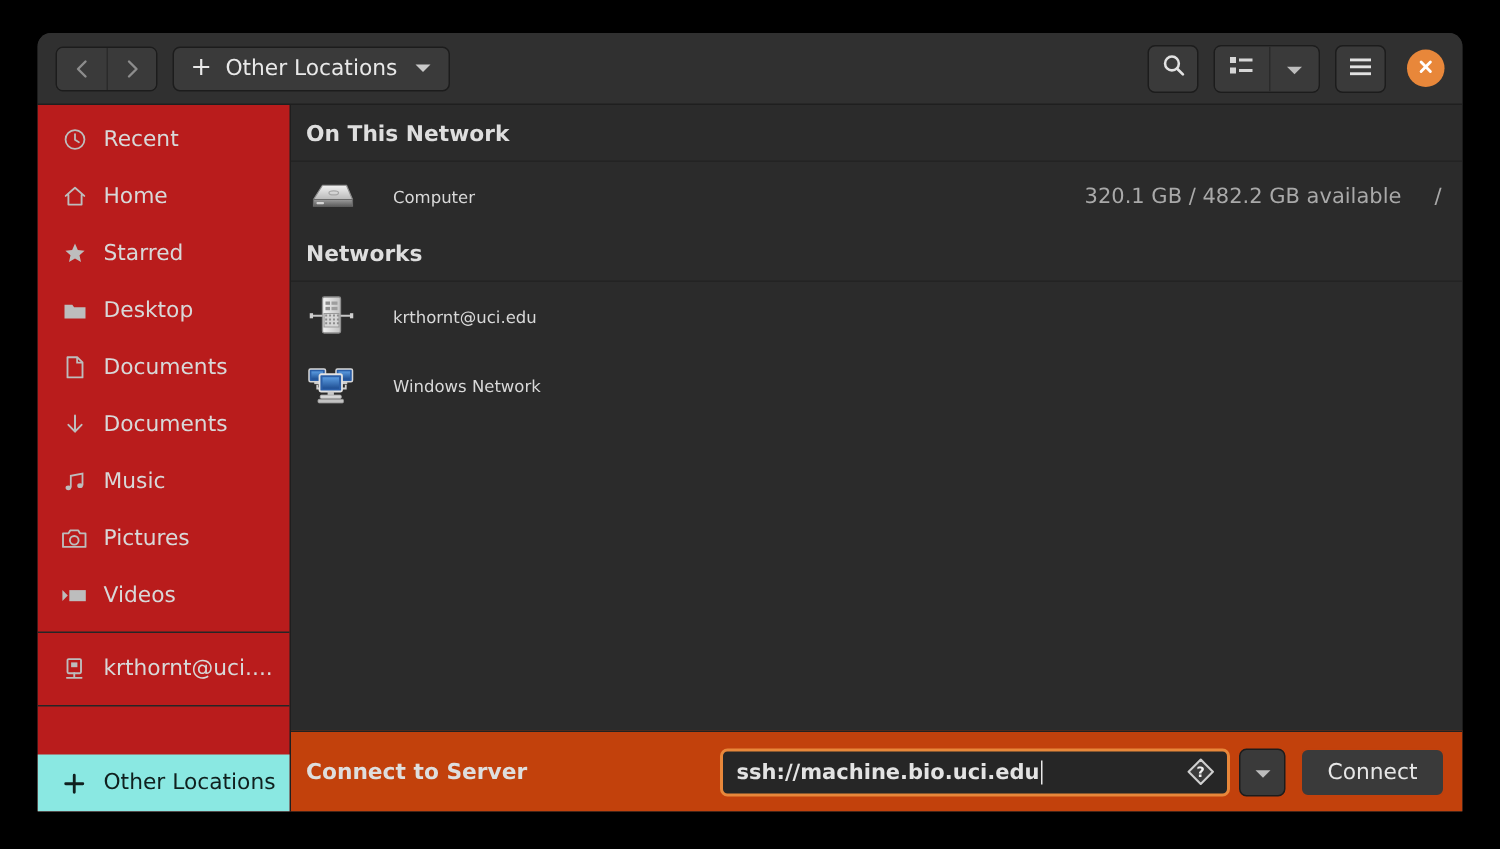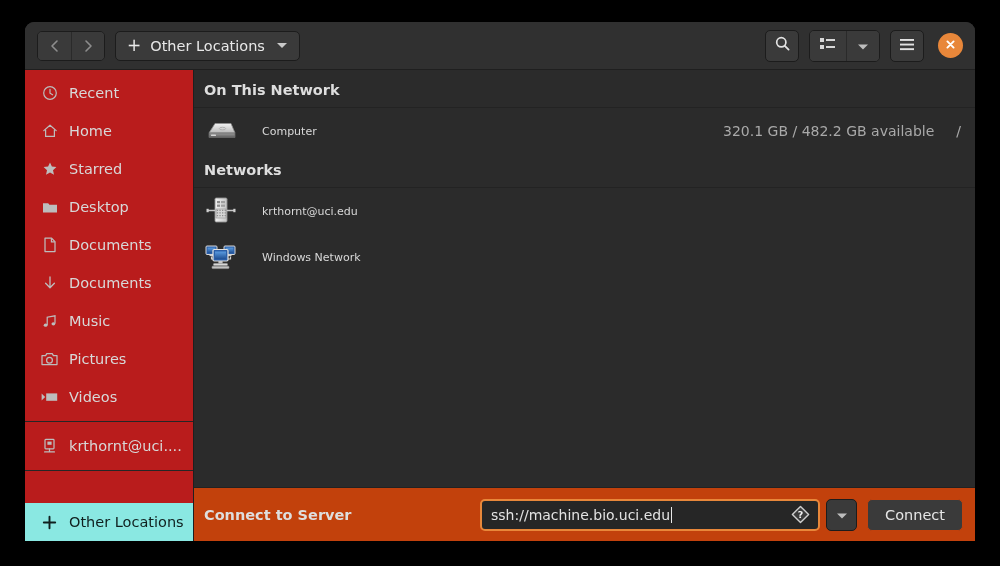--- a/index.html
+++ b/index.html
@@ -232,20 +232,21 @@
     border-radius: 5px;
     display: flex;
     align-items: center;
     padding: 0 8px 0 9px;
   }
   .entry-wrap .etext {
     font-size: 14px;
     color: #e3e3e3;
     white-space: nowrap;
     overflow: hidden;
+    font-weight: bold;
   }
   .caretbar {
     display: inline-block;
     width: 1px;
     height: 16px;
     background: #e8e8e8;
     vertical-align: -3px;
     margin-left: 1px;
   }
   .entry-wrap .helpico { margin-left: auto; display: flex; align-items: center; }

